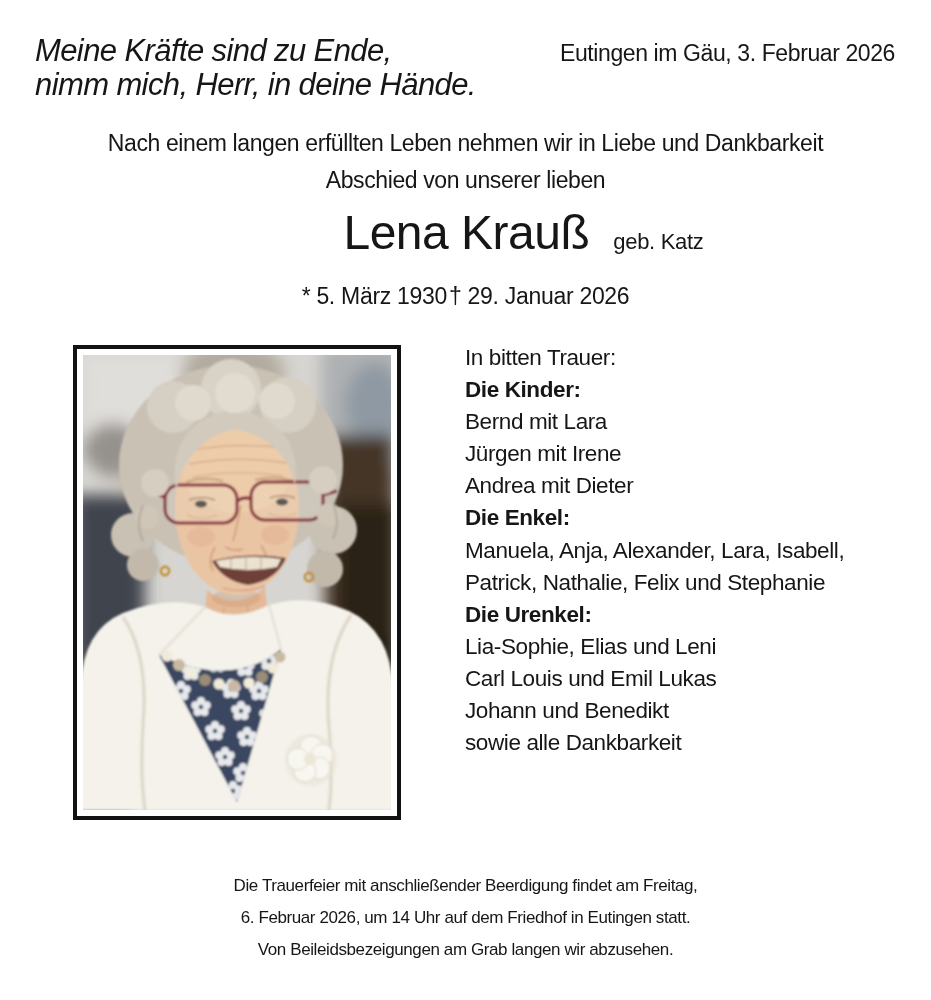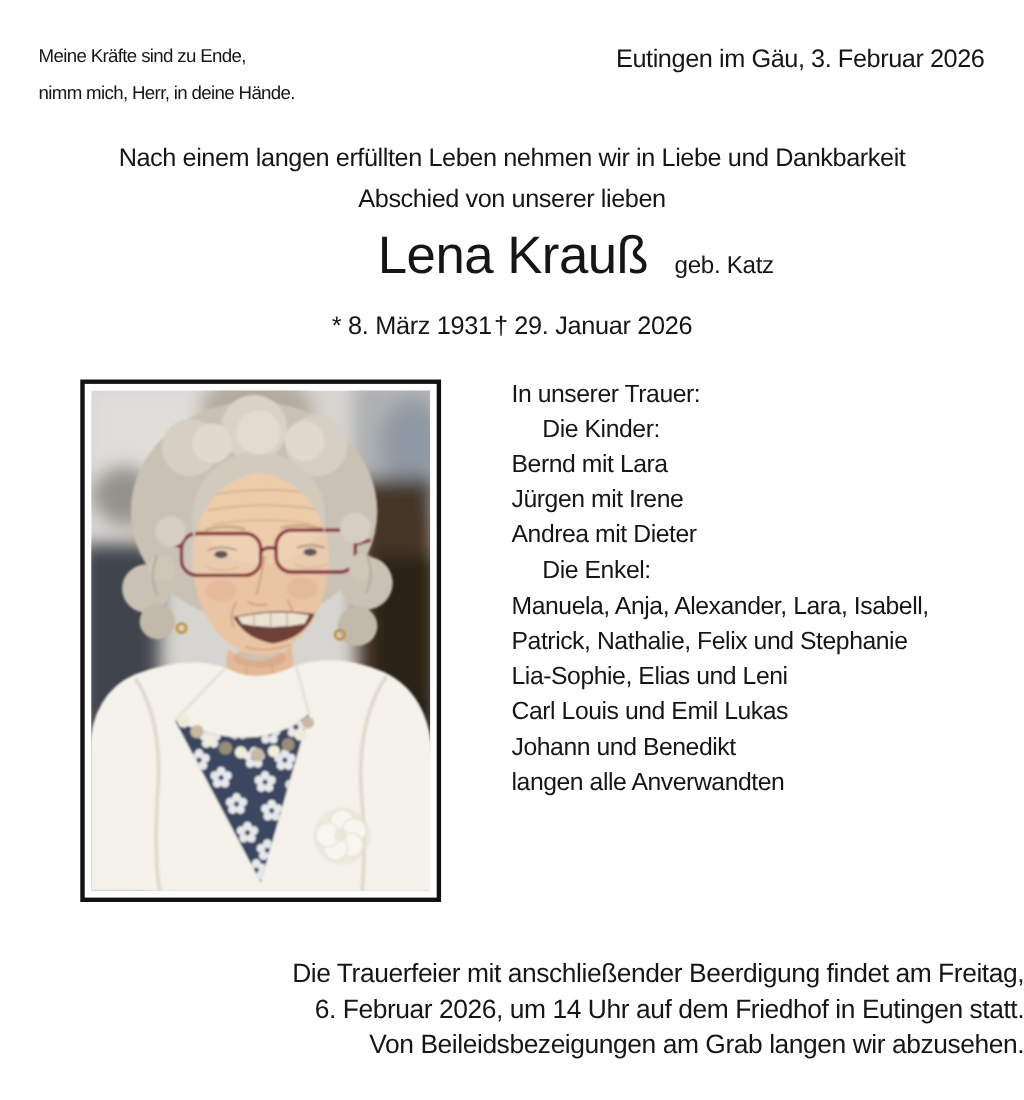--- a/index.html
+++ b/index.html
@@ -3,21 +3,21 @@
 <meta charset="utf-8">
 <style>
   html,body { margin:0; padding:0; background:#ffffff; }
   .page {
     position:relative; width:931px; height:1000px; margin:0 auto;
     background:#ffffff; color:#161616; overflow:hidden;
     font-family:"Liberation Sans", sans-serif;
   }
   .epigraph {
     position:absolute; left:35px; top:34px;
-    font-size:17px; line-height:34px; letter-spacing:-0.6px;
+    font-style:italic; font-size:31px; line-height:34px; letter-spacing:-0.6px;
   }
   .dateline {
     position:absolute; right:36px; top:40px;
     font-size:23px; letter-spacing:-0.4px;text-align:right;
   }
   .intro {
     position:absolute; left:0; right:0; top:125px; text-align:center;
     font-size:23px; line-height:37px; letter-spacing:-0.4px;
   }
   .name-row { position:absolute; left:0; right:0; top:202px; text-align:center; white-space:nowrap; }
@@ -28,24 +28,24 @@
   .death { margin-left:2px; }
   .photo-frame {
     position:absolute; left:73px; top:345px; width:328px; height:475px;
     box-sizing:border-box; border:4px solid #121212; background:#ffffff; padding:6px;
   }
   .photo-frame svg { display:block; width:308px; height:455px; }
   .mourners {
     position:absolute; left:465px; top:342px;
     font-size:22.5px; line-height:32.1px; letter-spacing:-0.4px;
   }
-  .mourner-line.bold { font-weight:normal;margin-left:28px; }
+  .mourner-line.bold { font-weight:bold; }
   .funeral {
-    position:absolute; left:0; right:0; top:870px; text-align:right;
-    font-size:24px; line-height:32px; letter-spacing:-0.4px;
+    position:absolute; left:0; right:0; top:870px; text-align:center;
+    font-size:17px; line-height:32px; letter-spacing:-0.4px;
   }
 </style>
 </head>
 <body>
 
 <div class="page">
 
   <div class="epigraph">
     <div>Meine Kräfte sind zu Ende,</div>
     <div>nimm mich, Herr, in deine Hände.</div>
@@ -58,21 +58,21 @@
     <div>Abschied von unserer lieben</div>
   </div>
 
   <div class="name-row">
     <span class="name-inner">
       <span class="name">Lena Krauß</span><span class="maiden">geb. Katz</span>
     </span>
   </div>
 
   <div class="dates">
-    <span class="birth">* 8. März 1931</span><span class="death">† 29. Januar 2026</span>
+    <span class="birth">* 5. März 1930</span><span class="death">† 29. Januar 2026</span>
   </div>
 
   <div class="photo-frame">
     <svg viewBox="0 0 308 455" role="img" aria-label="Porträtfoto einer lächelnden älteren Dame mit grauem Lockenhaar, roter Brille, heller Jacke und dunkelblauem Blumenkleid">
       <defs>
         <filter id="bgblur" x="-30%" y="-30%" width="160%" height="160%">
             <feGaussianBlur stdDeviation="8"></feGaussianBlur>
           </filter>
         <filter id="soft" x="-20%" y="-20%" width="140%" height="140%">
             <feGaussianBlur stdDeviation="0.8"></feGaussianBlur>
@@ -217,32 +217,33 @@
           <circle cx="236" cy="413" r="11" fill="#f8f6f0" stroke="#e1dbcc"></circle>
           <circle cx="222" cy="416" r="11" fill="#f8f6f0" stroke="#e1dbcc"></circle>
           <circle cx="215" cy="404" r="11" fill="#f8f6f0" stroke="#e1dbcc"></circle>
           <circle cx="227" cy="404" r="6" fill="#ece6d8"></circle>
         </g>
       </g>
     </svg>
   </div>
 
   <div class="mourners">
-      <div class="mourner-line">In unserer Trauer:</div>
+      <div class="mourner-line">In bitten Trauer:</div>
       <div class="mourner-line bold">Die Kinder:</div>
       <div class="mourner-line">Bernd mit Lara</div>
       <div class="mourner-line">Jürgen mit Irene</div>
       <div class="mourner-line">Andrea mit Dieter</div>
       <div class="mourner-line bold">Die Enkel:</div>
       <div class="mourner-line">Manuela, Anja, Alexander, Lara, Isabell,</div>
       <div class="mourner-line">Patrick, Nathalie, Felix und Stephanie</div>
+      <div class="mourner-line bold">Die Urenkel:</div>
       <div class="mourner-line">Lia-Sophie, Elias und Leni</div>
       <div class="mourner-line">Carl Louis und Emil Lukas</div>
       <div class="mourner-line">Johann und Benedikt</div>
-      <div class="mourner-line">langen alle Anverwandten</div>
+      <div class="mourner-line">sowie alle Dankbarkeit</div>
     </div>
 
   <div class="funeral">
     <div>Die Trauerfeier mit anschließender Beerdigung findet am Freitag,</div>
     <div>6. Februar 2026, um 14 Uhr auf dem Friedhof in Eutingen statt.</div>
     <div>Von Beileidsbezeigungen am Grab langen wir abzusehen.</div>
   </div>
 
 </div>
 

